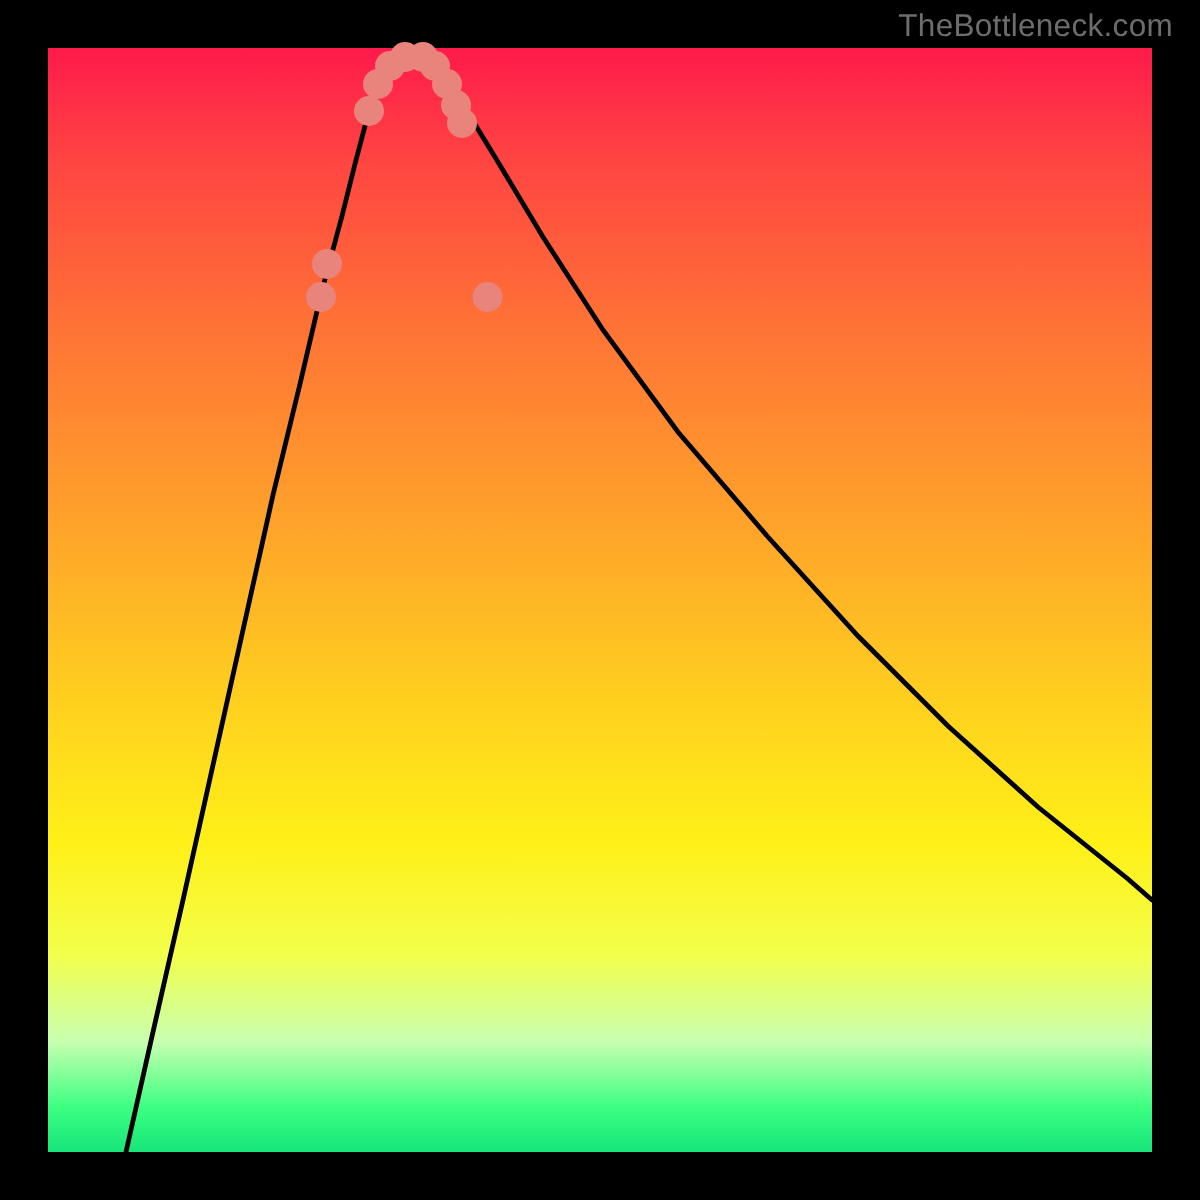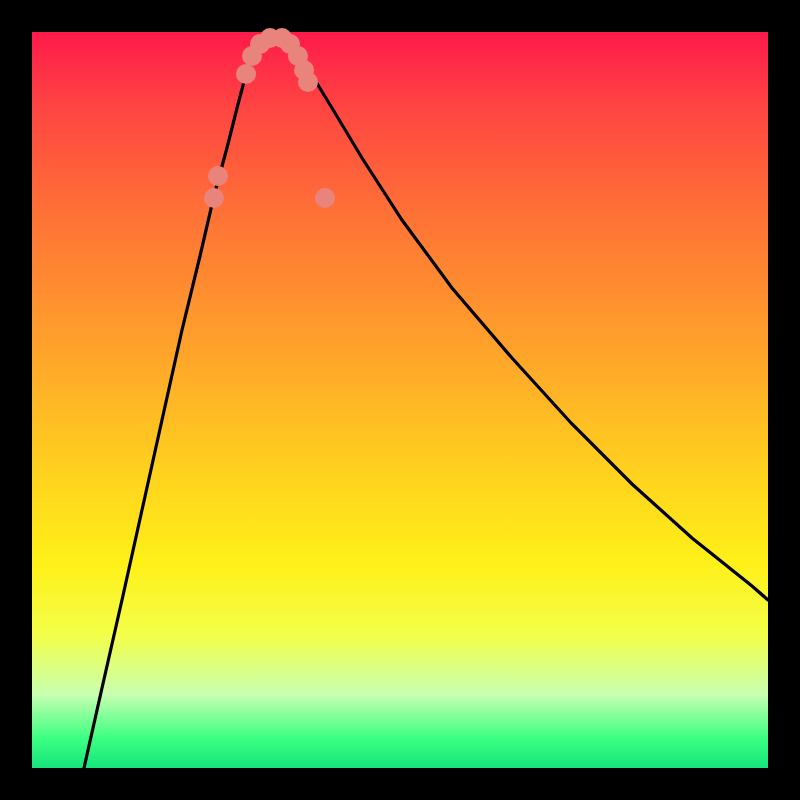--- a/index.html
+++ b/index.html
@@ -64,20 +64,21 @@
   }
   .dot {
     fill: #e9847c;
     stroke: none;
   }
 </style>
 </head>
 <body>
 
 <div class="frame">
+  <div class="watermark">TheBottleneck.com</div>
 
   <div class="plot">
     <svg class="curves" viewBox="0 0 736 736" preserveAspectRatio="none">
       <path id="left-curve" class="curve-path" d="M52 736 L70 656 L90 568 L110 478 L130 388 L150 298 L168 224 L182 164 L196 112 L205 76 L214 42 L228 18 L244 6"></path>
       <path id="right-curve" class="curve-path" d="M244 6 L260 18 L278 40 L300 76 L330 126 L370 188 L420 256 L480 326 L540 392 L600 452 L660 506 L720 554 L736 568"></path>
       <g id="dots">
           <circle cx="182" cy="166" r="10" class="dot"></circle>
           <circle cx="186" cy="144" r="10" class="dot"></circle>
           <circle cx="214" cy="42" r="10" class="dot"></circle>
           <circle cx="220" cy="24" r="10" class="dot"></circle>

